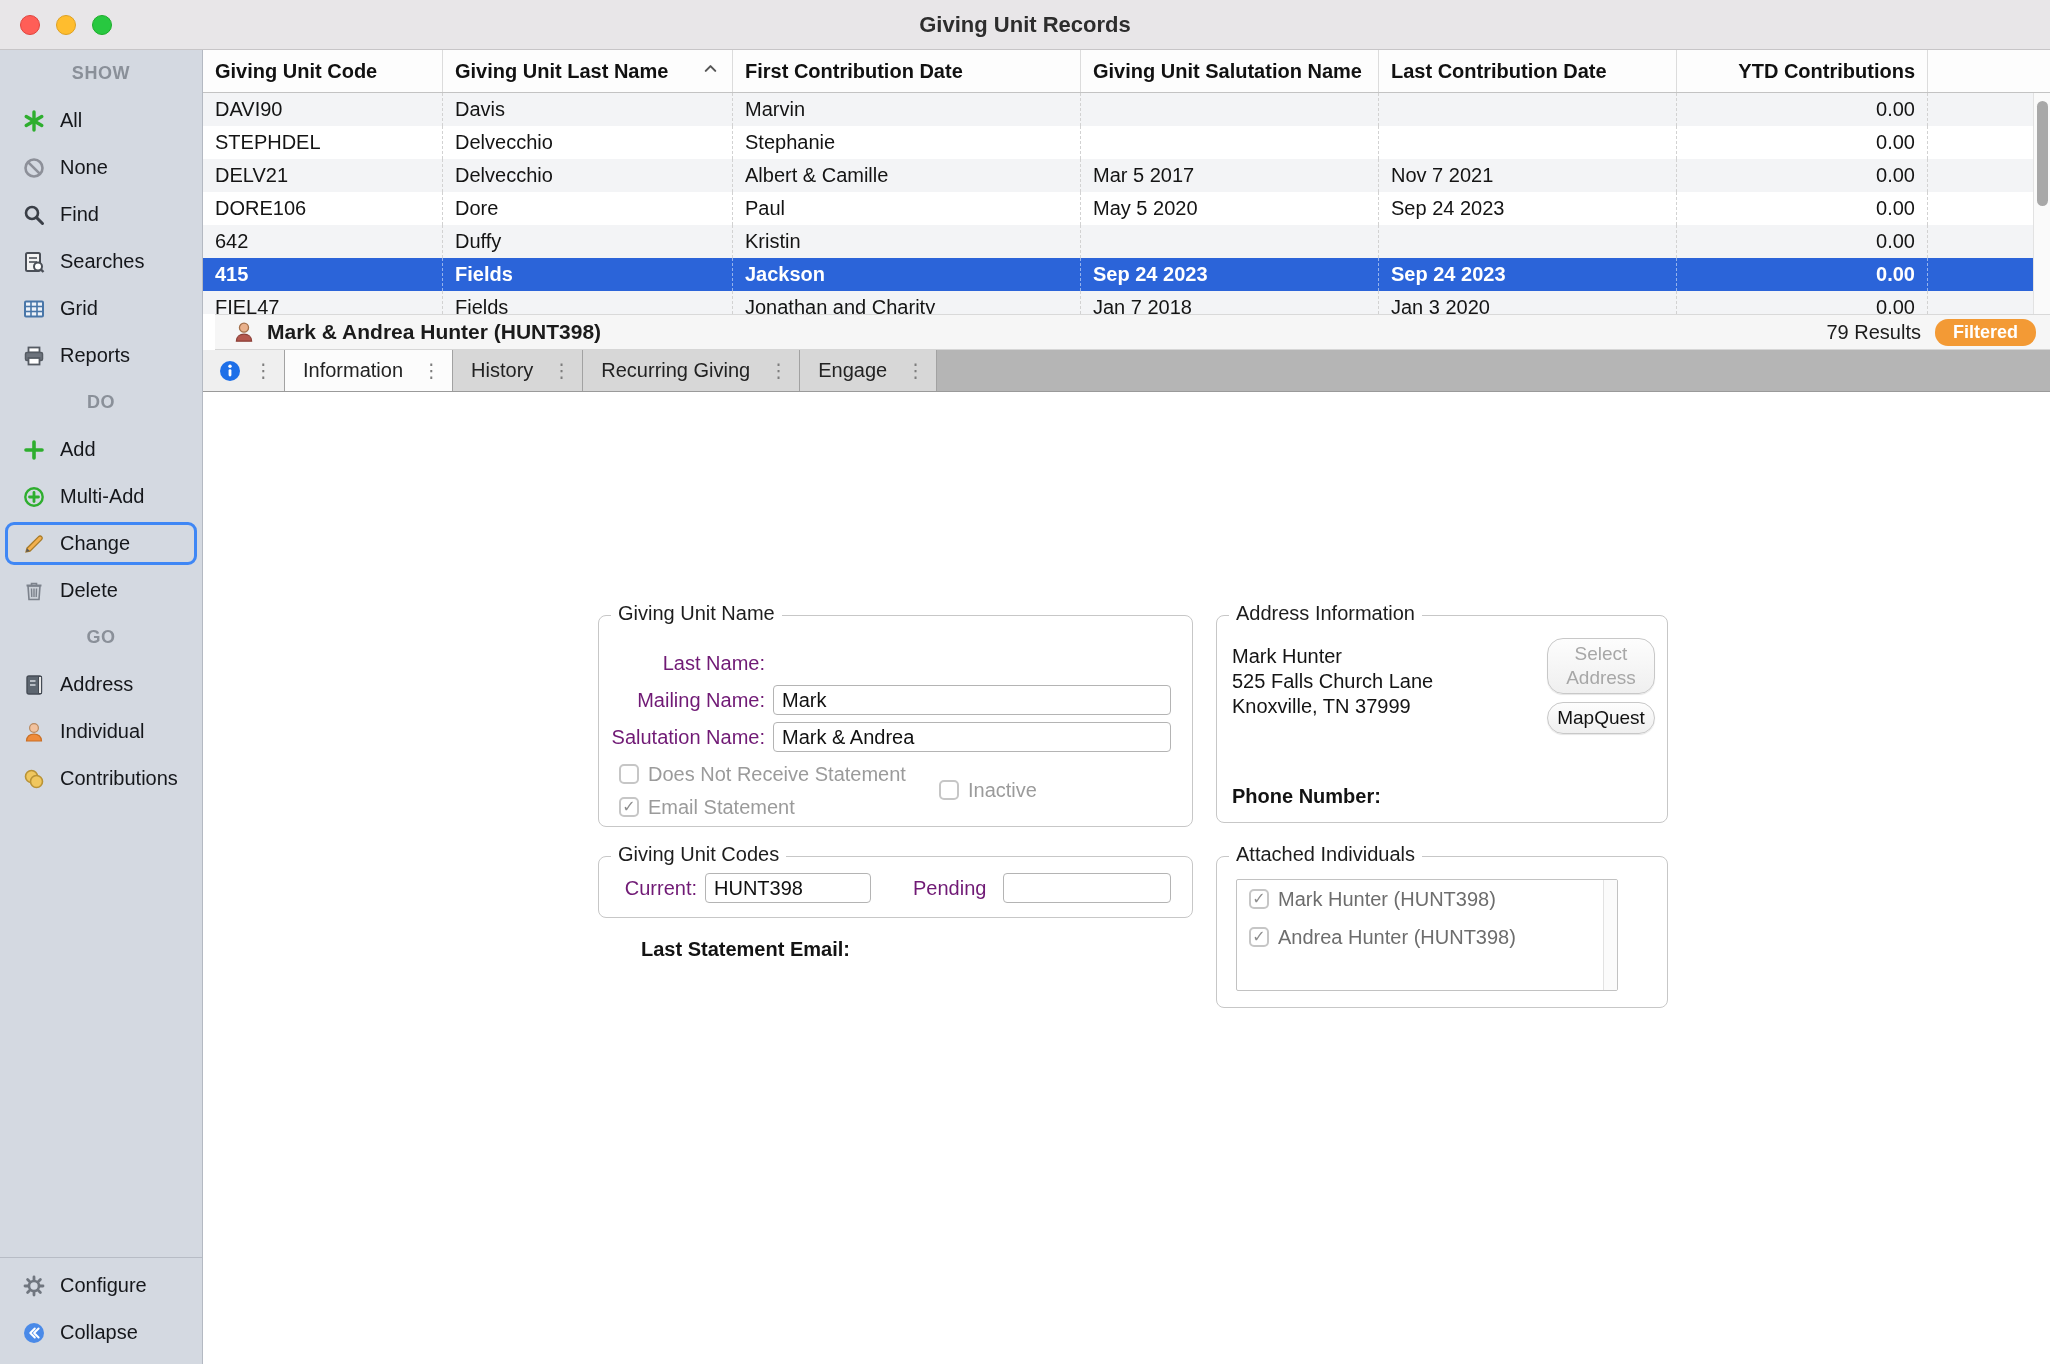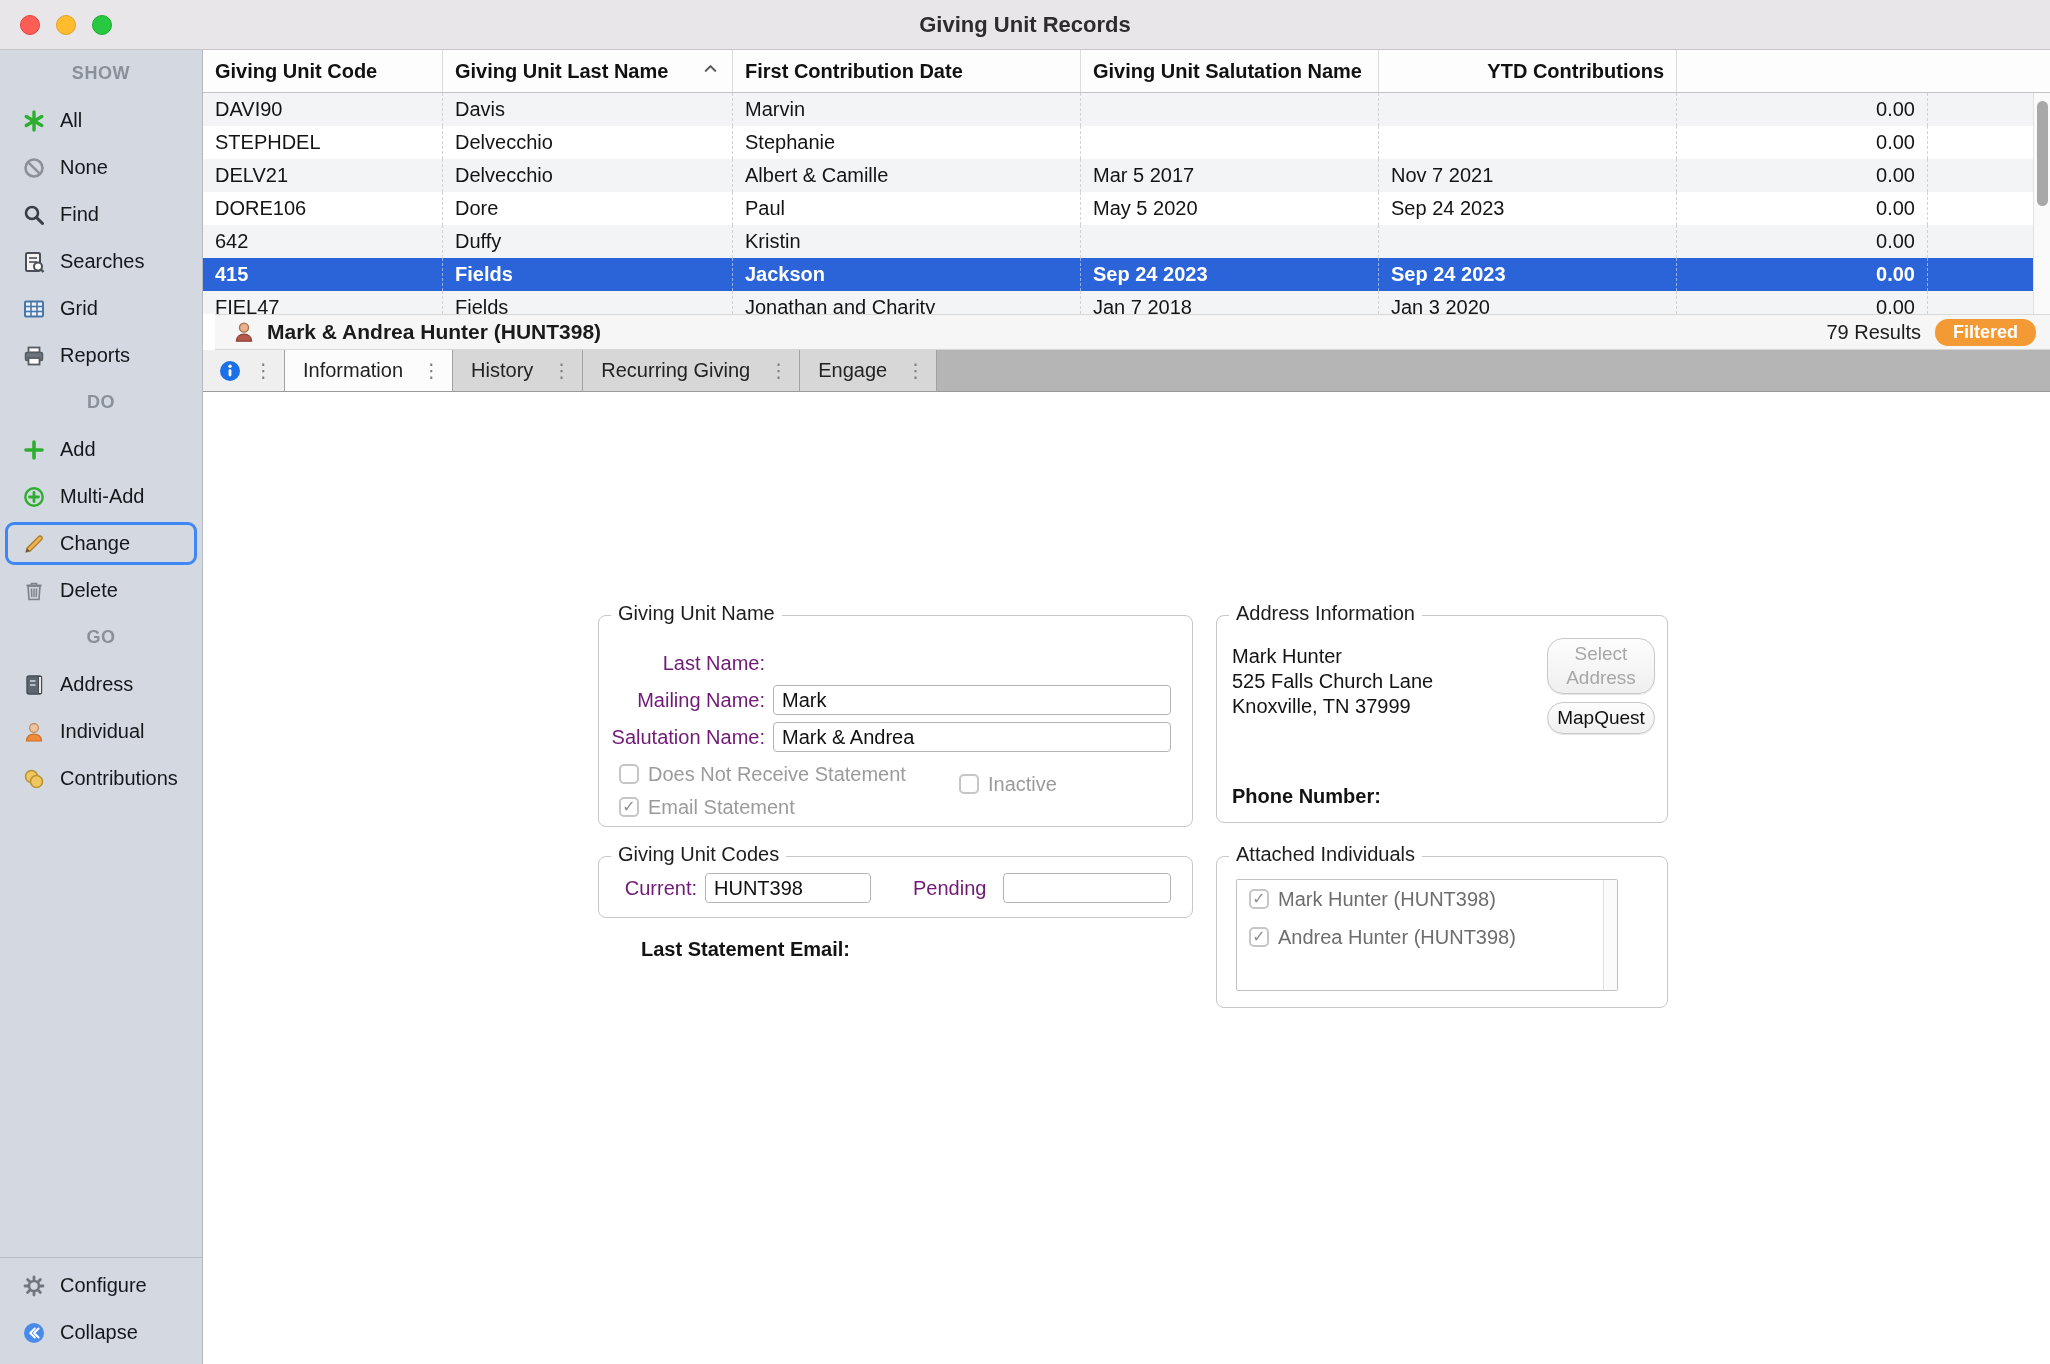--- a/index.html
+++ b/index.html
@@ -289,20 +289,21 @@
         <div class="tgrid thead">
           <div class="th">Giving Unit Code</div>
           <div class="th sorted">
             <span>Giving Unit Last Name</span>
             <span><svg viewBox="0 0 24 24" width="19" height="19">
                   <path d="M6 15 L12 9 L18 15" fill="none" stroke="#555" stroke-width="2.6" stroke-linecap="round" stroke-linejoin="round"></path>
                 </svg></span>
           </div>
           <div class="th">First Contribution Date</div>
           <div class="th">Giving Unit Salutation Name</div>
+          <div class="th">Last Contribution Date</div>
           <div class="th num">YTD Contributions</div>
           <div class="th filler"></div>
         </div>
 
         <div class="tgrid trow">
           <div class="td">DAVI90</div>
           <div class="td">Davis</div>
           <div class="td">Marvin</div>
           <div class="td"></div>
           <div class="td"></div>
@@ -421,21 +422,21 @@
             <input class="tinput" style="width: 398px;" value="Mark">
           </div>
           <div class="frow" style="top:106px; right:15px;">
             <span class="flabel">Salutation Name:</span>
             <input class="tinput" style="width: 398px;" value="Mark &amp; Andrea">
           </div>
           <div class="cbrow" style="left:20px; top:146px;">
             <span class="cb"></span>
             <span class="cblabel">Does Not Receive Statement</span>
           </div>
-          <div class="cbrow" style="left:340px; top:156px;margin-left:20px;">
+          <div class="cbrow" style="left:340px; top:162px;">
             <span class="cb"></span>
             <span class="cblabel">Inactive</span>
           </div>
           <div class="cbrow" style="left:20px; top:179px;">
             <span class="cb">
                 <span class="check">✓</span>
               </span>
             <span class="cblabel">Email Statement</span>
           </div>
         </div>

